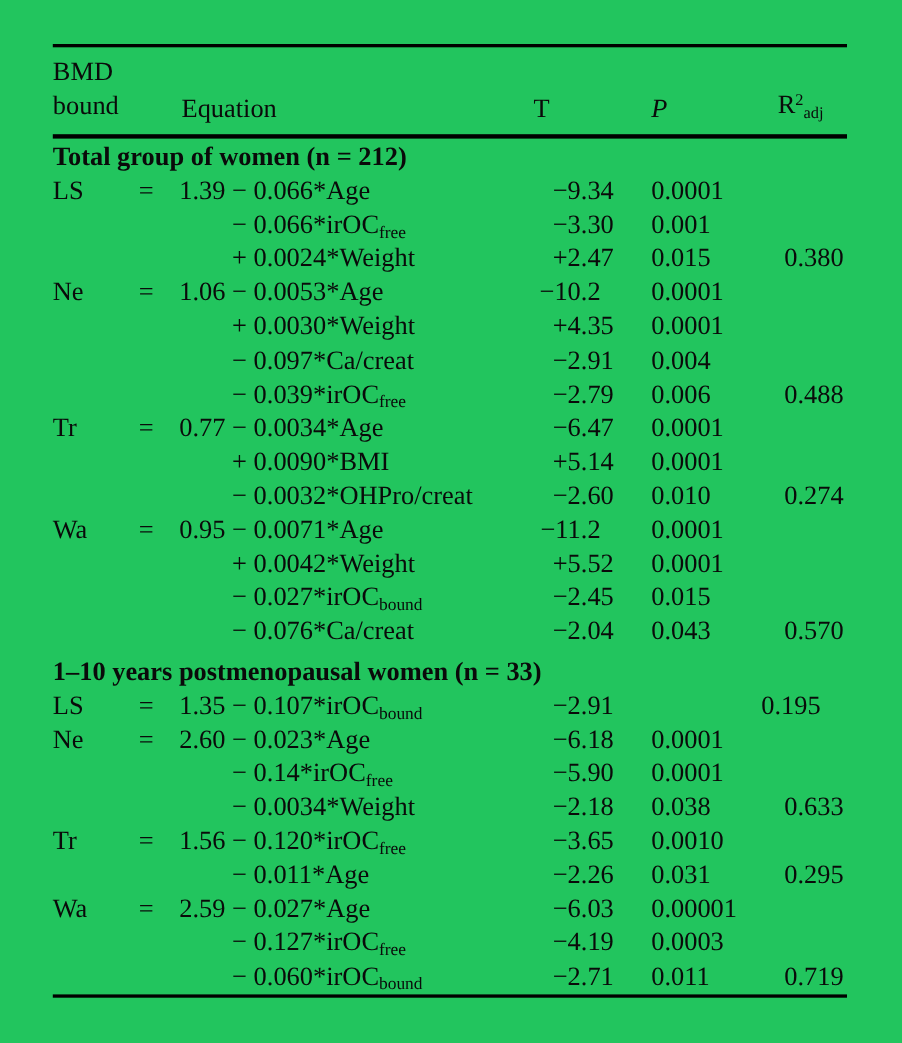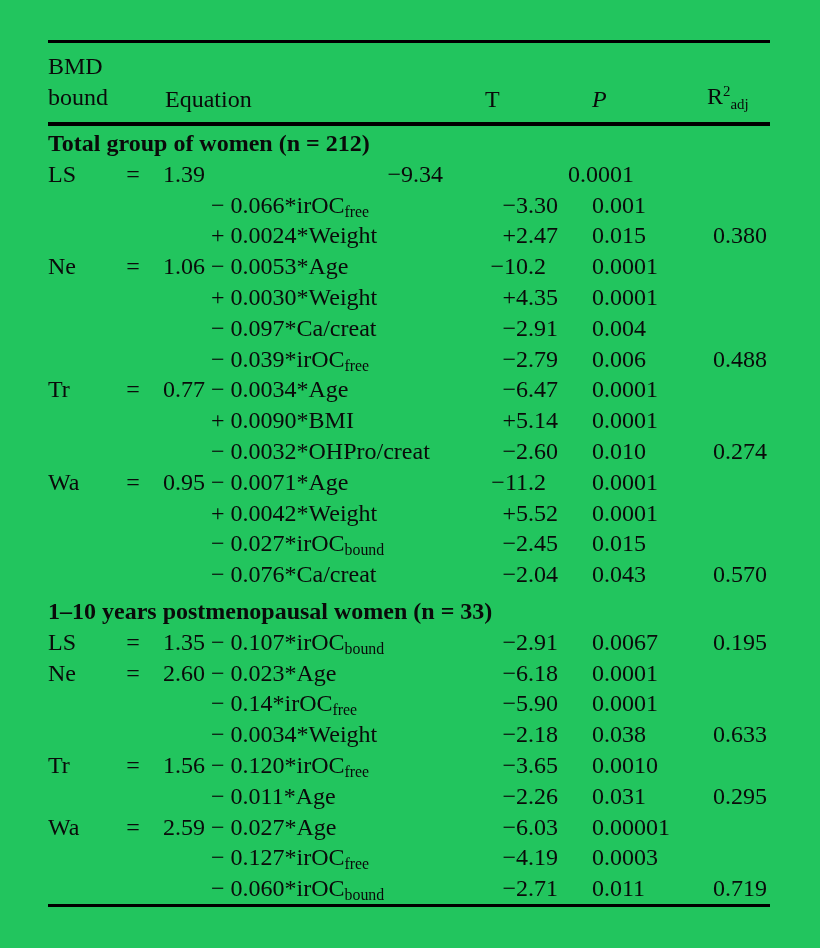--- a/index.html
+++ b/index.html
@@ -72,20 +72,21 @@
 
     <div class="rule mid"></div>
 
     <div class="tbody">
         <div class="sec">
     <div class="sec-title">Total group of women (n = 212)</div>
   <div class="row">
     <span class="c-region">LS</span>
     <span class="c-eq">=</span>
     <span class="c-const">1.39</span>
+    <span class="c-term">− 0.066*Age</span>
     <span class="c-t">
               <span class="t-int">−9</span>
               <span class="t-frac">.34</span>
             </span>
     <span></span>
     <span class="c-p">0.0001</span>
     <span></span>
     <span class="c-r2"></span>
   </div>
           <div class="row">
@@ -276,21 +277,20 @@
   <div class="row">
     <span class="c-region">LS</span>
     <span class="c-eq">=</span>
     <span class="c-const">1.35</span>
     <span class="c-term">− 0.107*irOC<sub class="ssub">bound</sub></span>
     <span class="c-t">
               <span class="t-int">−2</span>
               <span class="t-frac">.91</span>
             </span>
     <span></span>
-    <span class="c-p">0.0067</span>
     <span></span>
     <span class="c-r2">0.195</span>
   </div>
           <div class="row">
     <span class="c-region">Ne</span>
     <span class="c-eq">=</span>
     <span class="c-const">2.60</span>
     <span class="c-term">− 0.023*Age</span>
     <span class="c-t">
               <span class="t-int">−6</span>

